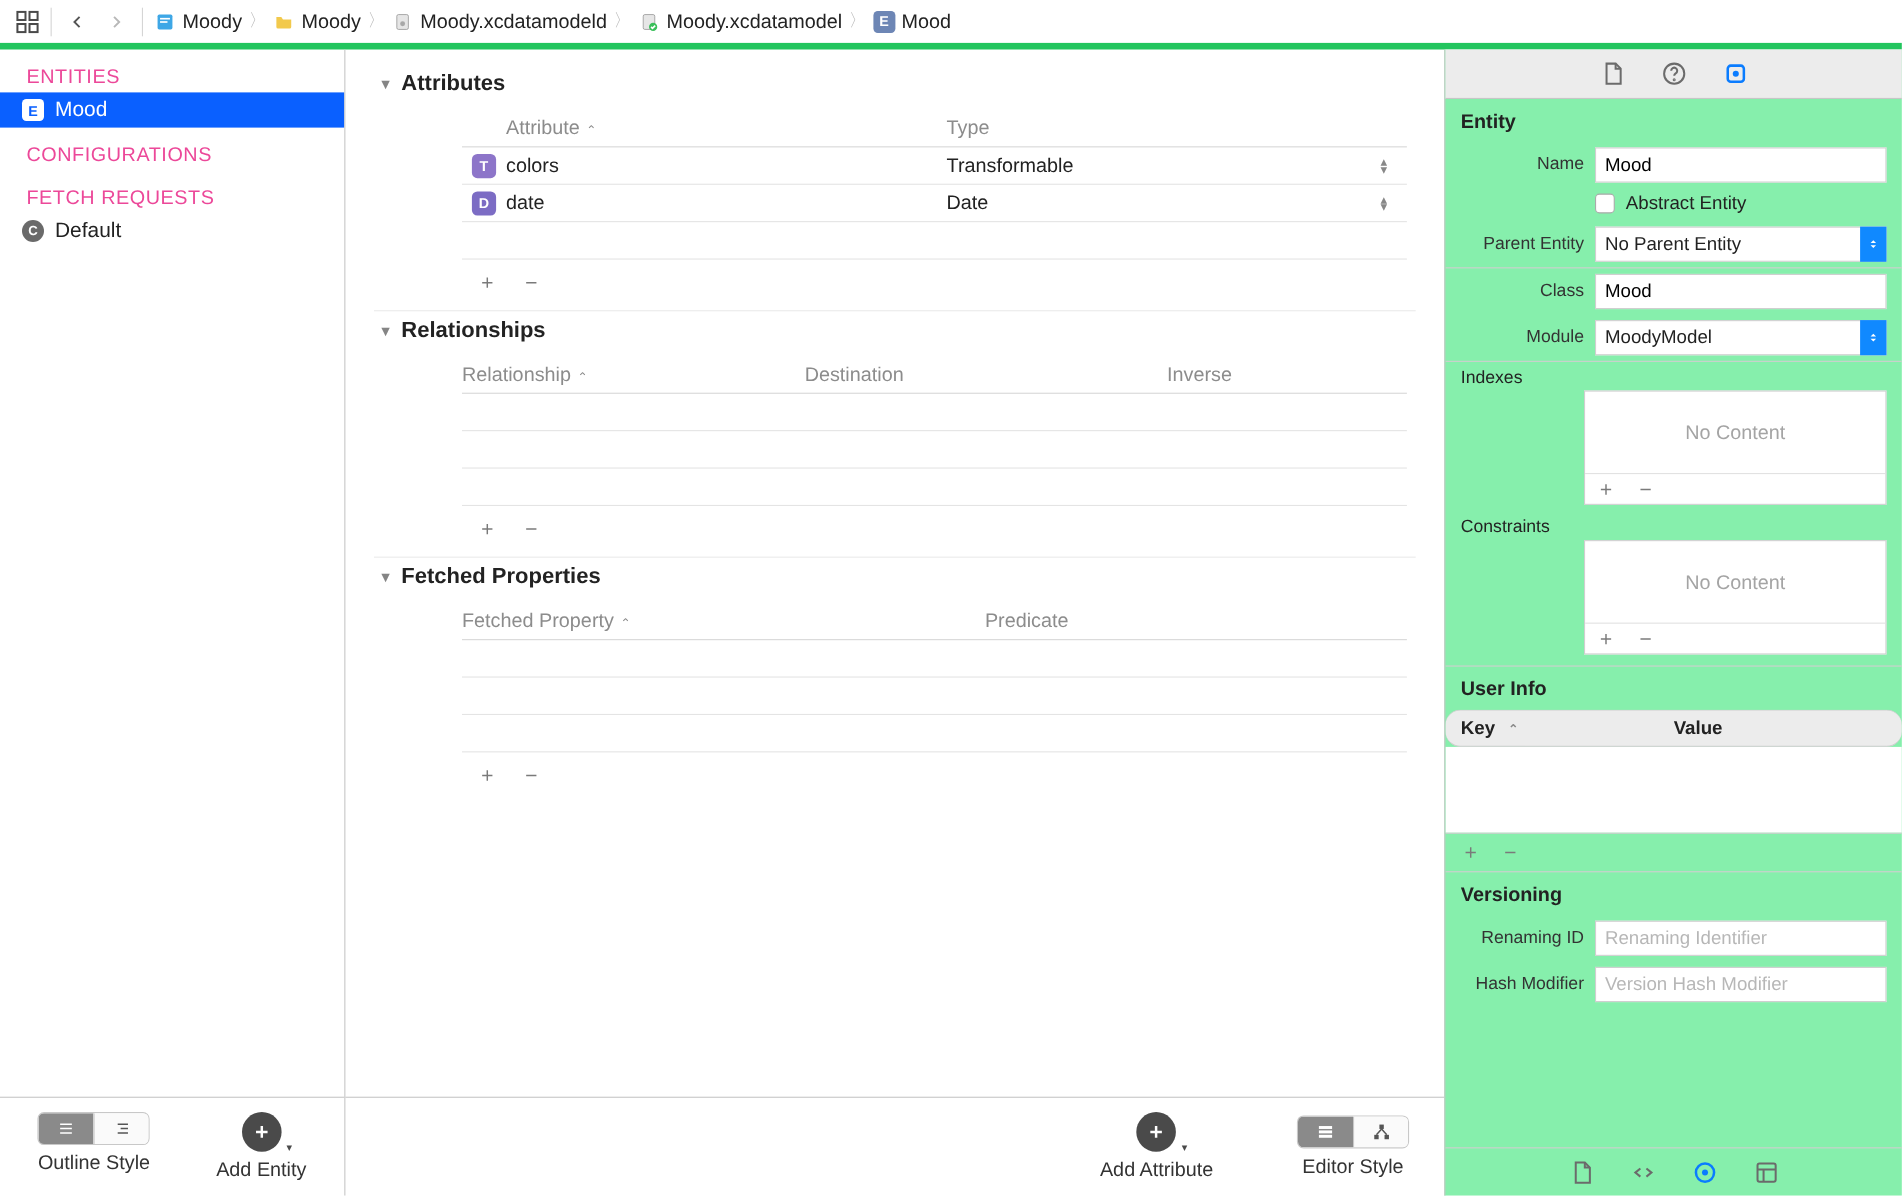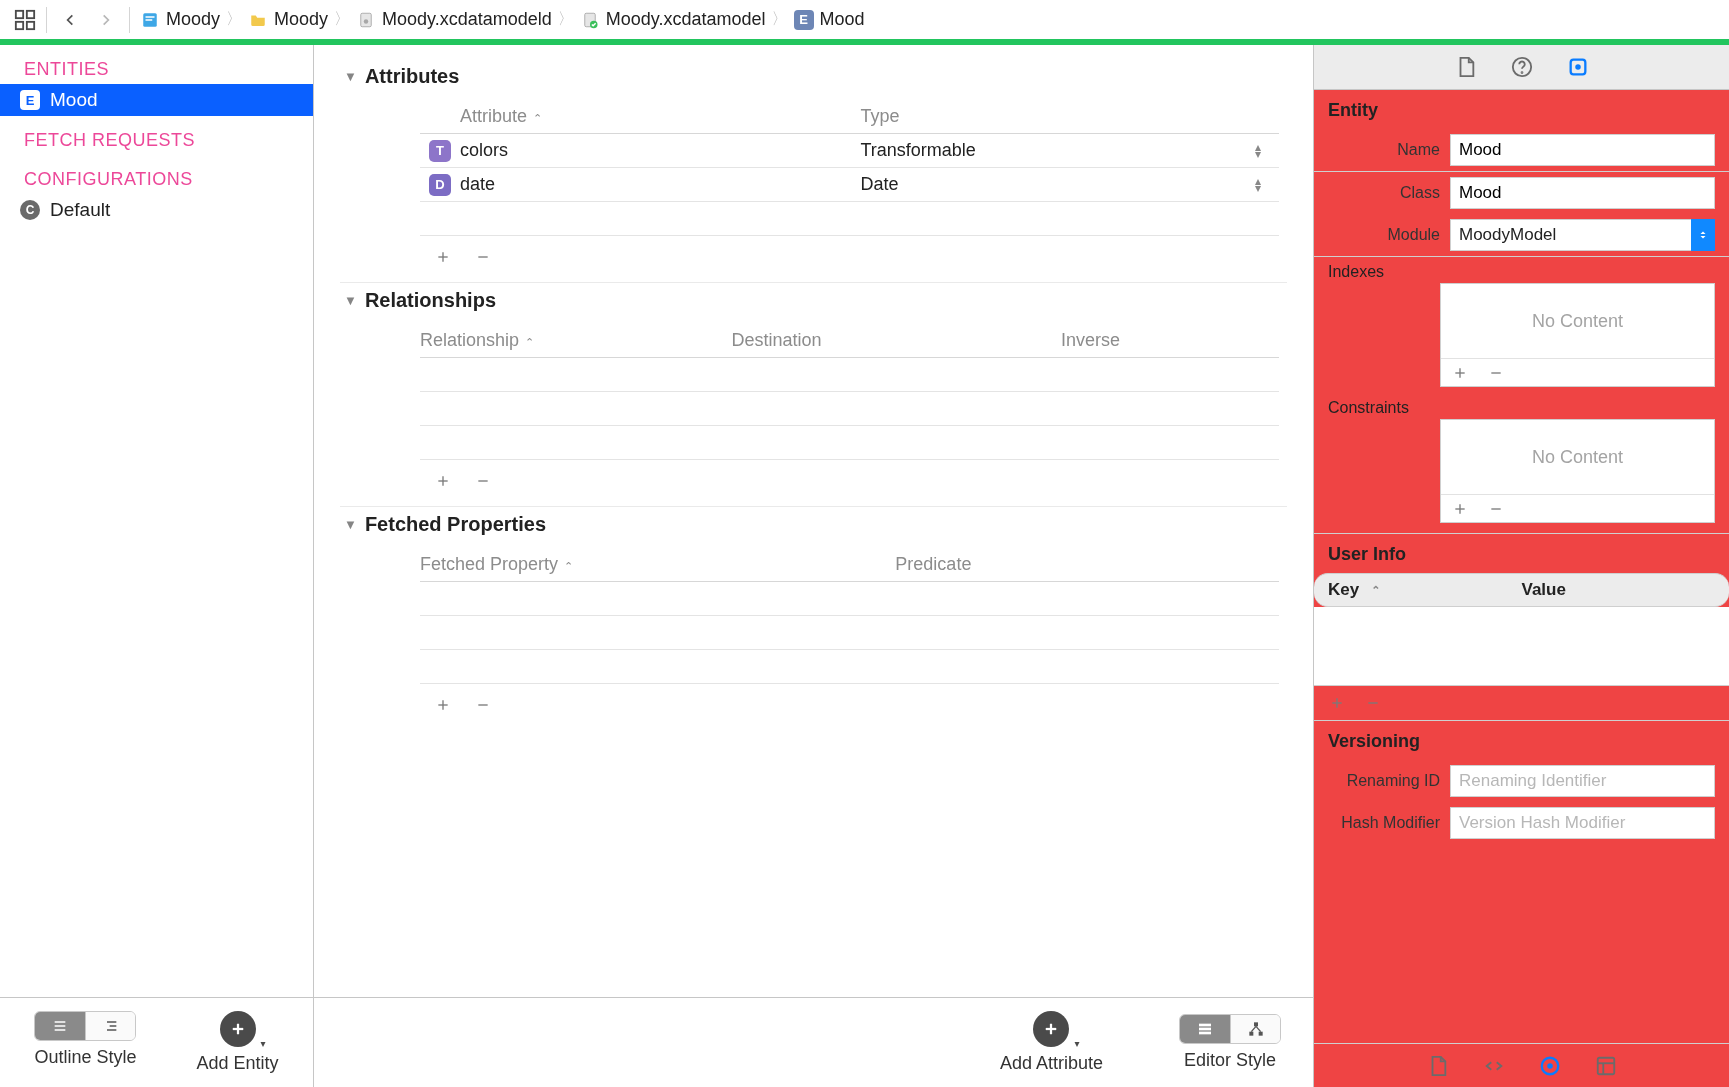--- a/index.html
+++ b/index.html
@@ -22,21 +22,21 @@
   .crumb-sep { color: #bbb; font-size: 16px; }
   .proj-ico svg{width:18px;height:18px;}
   .folder-ico svg{width:18px;height:18px;}
   .file-ico svg{width:18px;height:18px;}
   .entity-chip { width:20px;height:20px;border-radius:4px;background:#6d86b5;color:#fff;font-weight:700;font-size:13px;display:flex;align-items:center;justify-content:center; }
 
   
   .main { display:flex; height: calc(100% - 45px); }
   .left-col { width: 314px; border-right:1px solid #c6c6c6; display:flex; flex-direction:column; }
   .center-col { flex:1; min-width:0; display:flex; flex-direction:column; }
-  .right-col { width: 416px; background:#ef4444; border-left:1px solid #c6c6c6; display:flex; flex-direction:column; position:relative; }
+  .right-col { width: 416px; background:#86efac; border-left:1px solid #c6c6c6; display:flex; flex-direction:column; position:relative; }
 
   
   .side-content { flex:1; overflow:auto; }
   .side-header { font-size: 18px; color:#ec4899; padding: 14px 24px 4px; letter-spacing: .5px;}
   .side-item { display:flex; align-items:center; gap:10px; padding:5px 20px; font-size:19px; cursor:pointer; }
   .side-item.selected { background:#0a60ff; color:#fff; }
   .side-item.selected .entity-chip { background:#fff; color:#0a60ff; }
   .config-chip { width:20px;height:20px;border-radius:10px;background:#6a6a6a;color:#fff;font-size:12px;font-weight:700;display:flex;align-items:center;justify-content:center; }
 
   
@@ -196,22 +196,22 @@
 
 <div class="main">
 
   <div class="left-col">
     <div class="side-content">
       <div class="side-header">ENTITIES</div>
       <div class="side-item selected">
         <span class="entity-chip">E</span>
         <span>Mood</span>
       </div>
+      <div class="side-header">CONFIGURATIONS</div>
       <div class="side-header">FETCH REQUESTS</div>
-      <div class="side-header">CONFIGURATIONS</div>
       <div class="side-item">
         <span class="config-chip">C</span>
         <span>Default</span>
       </div>
     </div>
     <div class="bottom-bar" style="border-right:none;">
       <div class="bottom-stack" style="width:100%;">
         <div style="display:flex; gap:60px;">
           <div class="bottom-stack">
             <div class="seg">
@@ -452,20 +452,39 @@
         </span>
     </div>
 
     <div class="insp-body">
       <div class="insp-section-title">Entity</div>
 
       <div class="form-row">
         <div class="lbl">Name</div>
         <div class="ctl"><input class="txt-input" value="Mood" style=""></div>
       </div>
+      <div class="chk-row">
+        <div class="spacer"></div>
+        <span class="chk"></span>
+        <span>Abstract Entity</span>
+      </div>
+      <div class="form-row">
+        <div class="lbl">Parent Entity</div>
+        <div class="ctl select-wrap">
+          <div class="sel">
+              <span>No Parent Entity</span>
+            </div>
+          <div class="sel-btn">
+              <svg viewBox="0 0 24 24" fill="currentColor">
+                <path d="M7 10l5-5 5 5z"></path>
+                <path d="M7 14l5 5 5-5z"></path>
+              </svg>
+            </div>
+        </div>
+      </div>
       <hr class="insp-hr">
       <div class="form-row">
         <div class="lbl">Class</div>
         <div class="ctl"><input class="txt-input" value="Mood" style=""></div>
       </div>
       <div class="form-row">
         <div class="lbl">Module</div>
         <div class="ctl select-wrap">
           <div class="sel">
               <span>MoodyModel</span>

